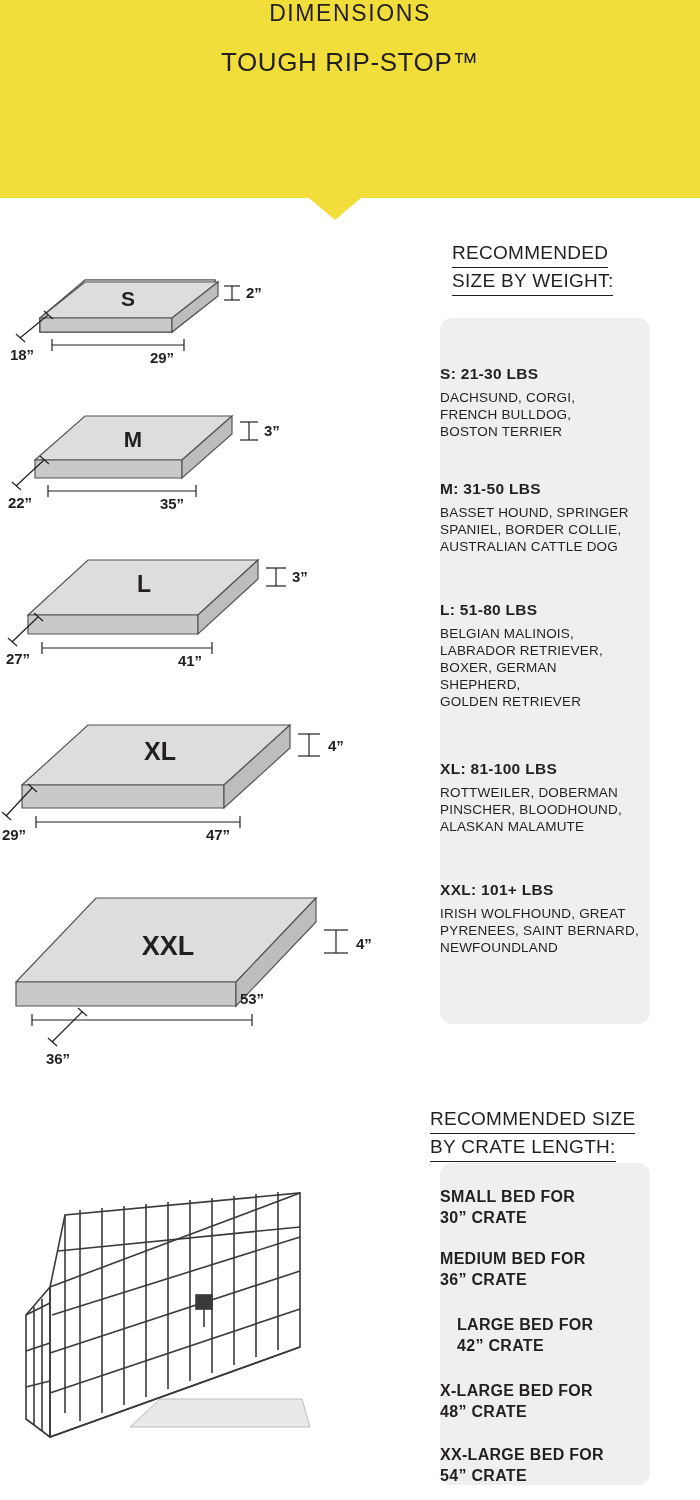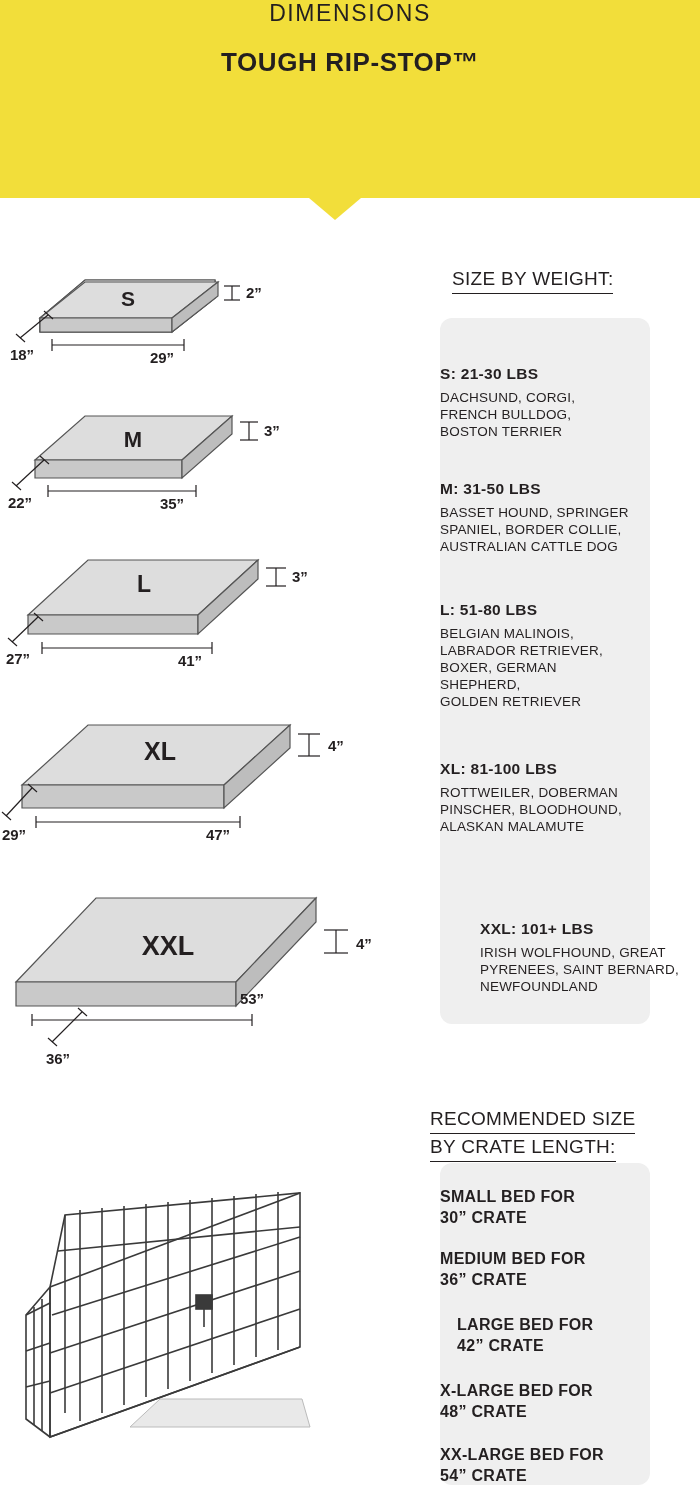--- a/index.html
+++ b/index.html
@@ -28,21 +28,21 @@
     box-sizing: border-box;
   }
   .header .eyebrow {
     font-size: 23px;
     letter-spacing: 1.6px;
     font-weight: 400;
     color: #231f20;
   }
   .header .line2 {
     font-size: 26px;
-    font-weight: bold;
+    font-weight: normal;
     letter-spacing: 0.6px;
     margin-top: 20px;
     color: #231f20;
   }
   .header .line3 {
     font-size: 32px;
     font-weight: bold;
     letter-spacing: 0.3px;
     margin-top: 12px;
     color: #231f20;
@@ -290,21 +290,21 @@
       <line x1="24" y1="132" x2="24" y2="250"></line>
       <line x1="32" y1="124" x2="32" y2="256"></line>
 
       <rect x="186" y="120" width="16" height="14" fill="#3a3a3a"></rect>
       <line x1="194" y1="134" x2="194" y2="152"></line>
     </g>
   </svg>
 </div>
 
 <div class="sec-title" style="left:452px; top:240px; width:230px;">
-  <br>
+  <span>RECOMMENDED</span><br>
   <span>SIZE BY WEIGHT:</span>
 </div>
 
 <div class="panel" style="left:440px; top:318px; width:210px; height:706px;"></div>
 
 <div class="wblock" style="left:440px; top:365px;">
   <div class="wt">S: 21-30 LBS</div>
   <div class="wb" style="white-space:pre-line;">DACHSUND, CORGI,
 FRENCH BULLDOG,
 BOSTON TERRIER</div>
@@ -326,21 +326,21 @@
 GOLDEN RETRIEVER</div>
 </div>
 
 <div class="wblock" style="left:440px; top:760px;">
   <div class="wt">XL: 81-100 LBS</div>
   <div class="wb" style="white-space:pre-line;">ROTTWEILER, DOBERMAN
 PINSCHER, BLOODHOUND,
 ALASKAN MALAMUTE</div>
 </div>
 
-<div class="wblock" style="left:440px; top:920px;margin-left:40px;">
+<div class="wblock" style="left:440px; top:881px;">
   <div class="wt">XXL: 101+ LBS</div>
   <div class="wb" style="white-space:pre-line;">IRISH WOLFHOUND, GREAT
 PYRENEES, SAINT BERNARD,
 NEWFOUNDLAND</div>
 </div>
 
 <div class="sec-title" style="left:430px; top:1098px; width:250px;margin-top:8px;">
   <span>RECOMMENDED SIZE</span><br>
   <span>BY CRATE LENGTH:</span>
 </div>

